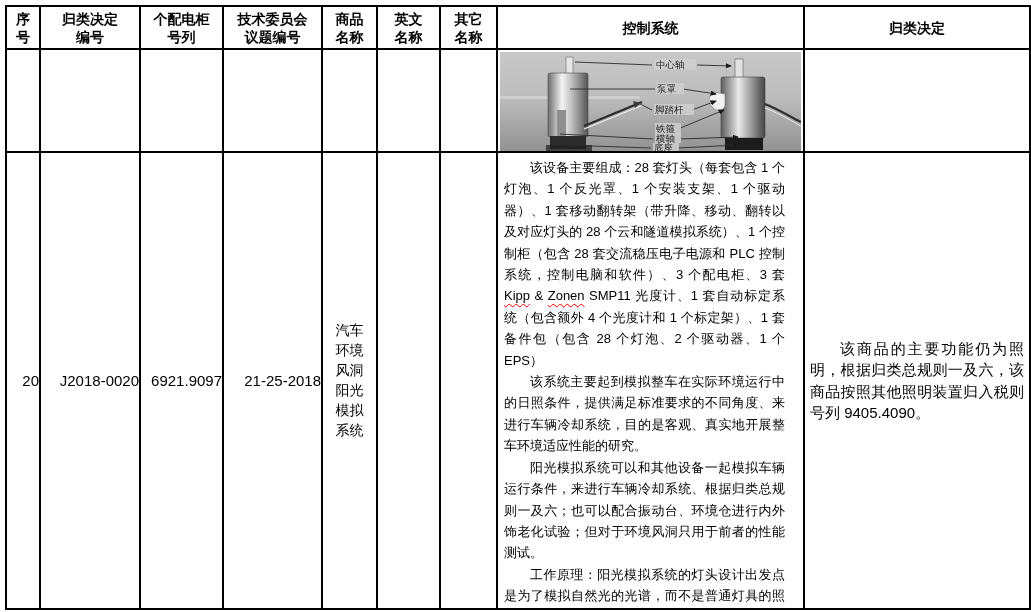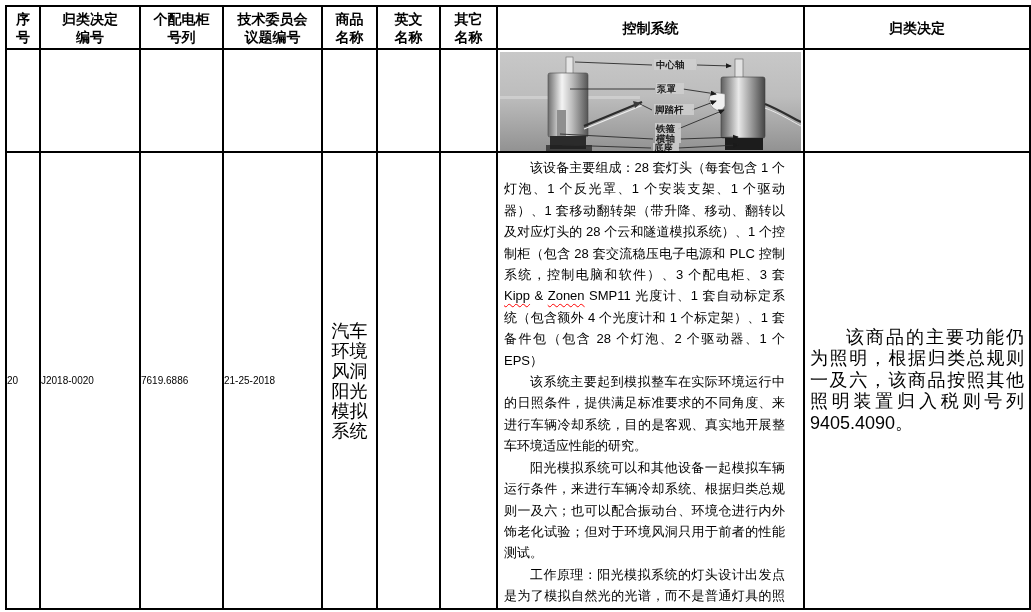--- a/index.html
+++ b/index.html
@@ -14,44 +14,44 @@
     border-collapse:collapse;table-layout:fixed;
   }
   table.doc th,table.doc td{
     border:2px solid #000;padding:0;overflow:hidden;
   }
   th.hd{
     font-size:14px;font-weight:bold;line-height:18px;
     text-align:center;vertical-align:middle;white-space:pre-line;
   }
   tr.hd-row{height:43px;}
-  tr.photo-row{height:82px;font-weight:bold;}
+  tr.photo-row{height:82px;}
   tr.data-row{height:455px;}
   td.cell-center{
-    font-size:10px;text-align:left;vertical-align:middle;
+    font-size:15px;text-align:right;vertical-align:middle;
   }
   td.cell-name{
-    font-size:18px;line-height:20px;text-align:center;
-    vertical-align:middle;white-space:pre-line;
+    font-size:14px;line-height:20px;text-align:center;
+    vertical-align:middle;white-space:pre-line;font-family:Liberation Mono, monospace;
   }
   td.cell-photo{vertical-align:middle;}
   td.cell-desc{vertical-align:top;}
   .desc-box{
     height:451px;overflow:hidden;
     padding:4px 18px 0 6px;
     font-size:13px;line-height:21.4px;text-align:justify;
   }
   .desc-box p{margin:0;text-indent:2em;}
   .misspell{
     text-decoration:underline wavy #ff0000 1px;
     text-underline-offset:3px;
   }
   td.cell-decision{vertical-align:middle;}
   .decision-box{
-    padding:0 5px;font-size:18px;line-height:21.4px;
+    padding:0 5px;font-size:15px;line-height:21.4px;
     text-align:justify;text-indent:2em;
   }
   svg.photo{display:block;margin:2px auto 0 auto;}
   .photo-label{
     font-size:9.5px;fill:#1c1c1c;
     font-family:"Liberation Sans","DejaVu Sans",sans-serif;
   }
 </style>
 </head>
 <body>
@@ -174,21 +174,21 @@
           <text class="photo-label" x="154" y="99">底座</text>
         </g>
       </svg>
     </td>
     <td></td>
   </tr>
 
   <tr class="data-row">
     <td class="cell-center">20</td>
     <td class="cell-center">J2018-0020</td>
-    <td class="cell-center">7619.6886</td>
+    <td class="cell-center">6921.9097</td>
     <td class="cell-center">21-25-2018</td>
     <td class="cell-name">汽车
 环境
 风洞
 阳光
 模拟
 系统</td>
     <td class="cell-center"></td>
     <td class="cell-center"></td>
     <td class="cell-desc">

